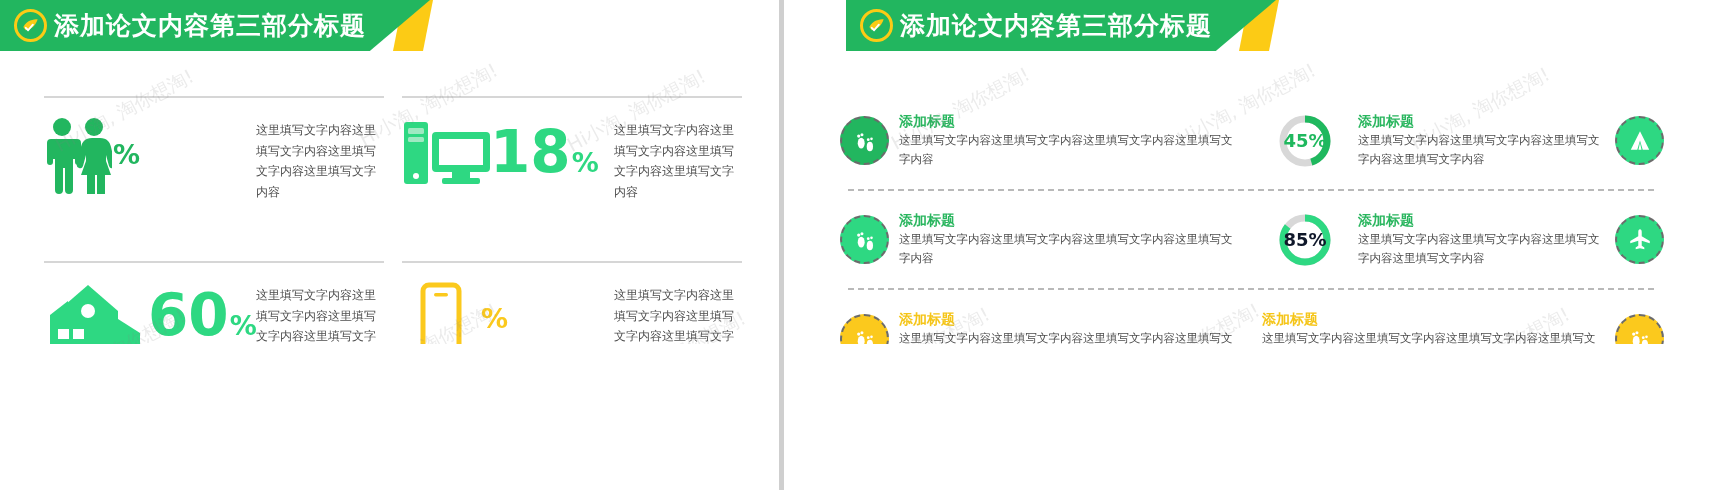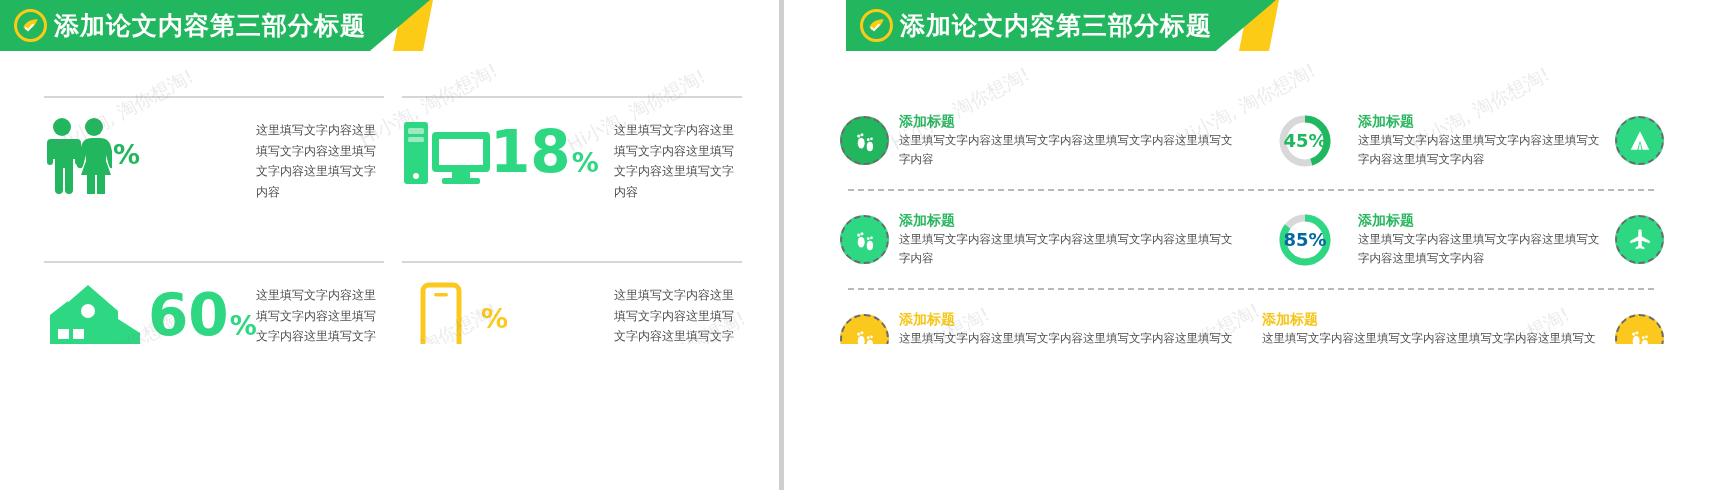--- a/index.html
+++ b/index.html
@@ -339,21 +339,21 @@
             <span class="txt-body" style="display:block;">这里填写文字内容这里填写文字内容这里填写文字内容这里填写文字内容</span>
           </span>
         </div>
         <div class="half right-half">
           <span class="donut-wrap">
             <span class="donut">
               <svg viewBox="0 0 56 56">
                 <circle cx="28" cy="28" r="22" fill="none" stroke="#d8d8d8" stroke-width="7"></circle>
                 <circle cx="28" cy="28" r="22" fill="none" stroke="#2ed882" stroke-width="7" stroke-dasharray="117.5 20.7" stroke-dashoffset="0"></circle>
               </svg>
-              <span class="val" style="color:#0369a1;">85%</span>
+              <span class="val" style="color:#0f172a;">85%</span>
             </span>
           </span>
           <span class="txt-block">
             <span class="txt-title" style="display:block;color:#2ab65f;">添加标题</span>
             <span class="txt-body" style="display:block;">这里填写文字内容这里填写文字内容这里填写文字内容这里填写文字内容</span>
           </span>
           <span class="badge" style="background:#2ed882;">
             <svg viewBox="0 0 24 24" aria-hidden="true">
               <path fill="#ffffff" d="M12 2c1 0 1.6 1 1.6 2.4v4.2l7.4 4.3v2.2l-7.4-2.3v4.4l2.4 1.8v1.6L12 19.6l-4 1v-1.6l2.4-1.8v-4.4L3 15.1v-2.2l7.4-4.3V4.4C10.4 3 11 2 12 2z"></path>
             </svg>

